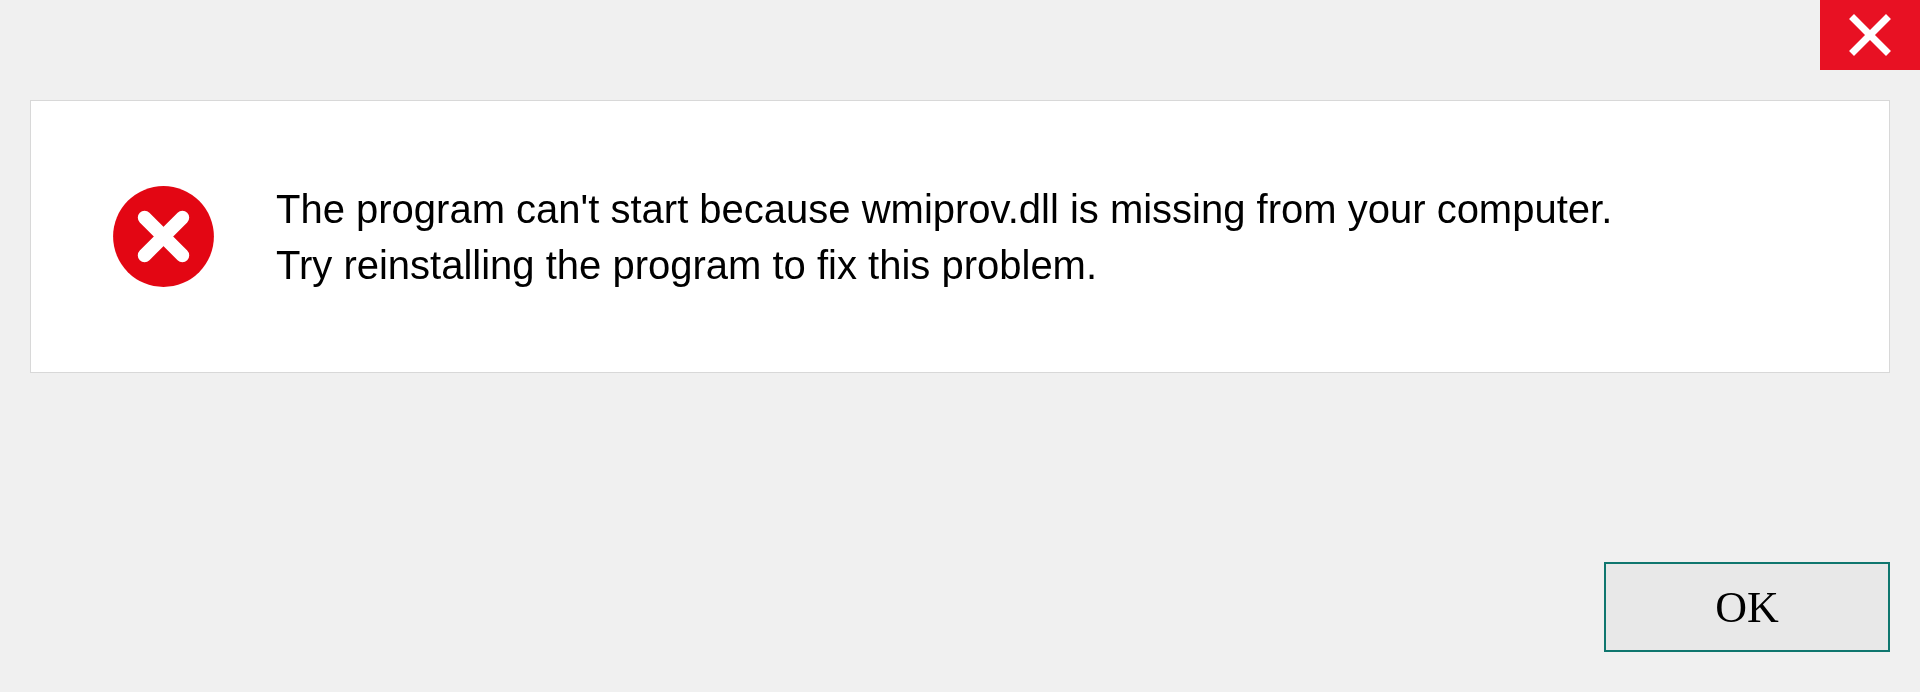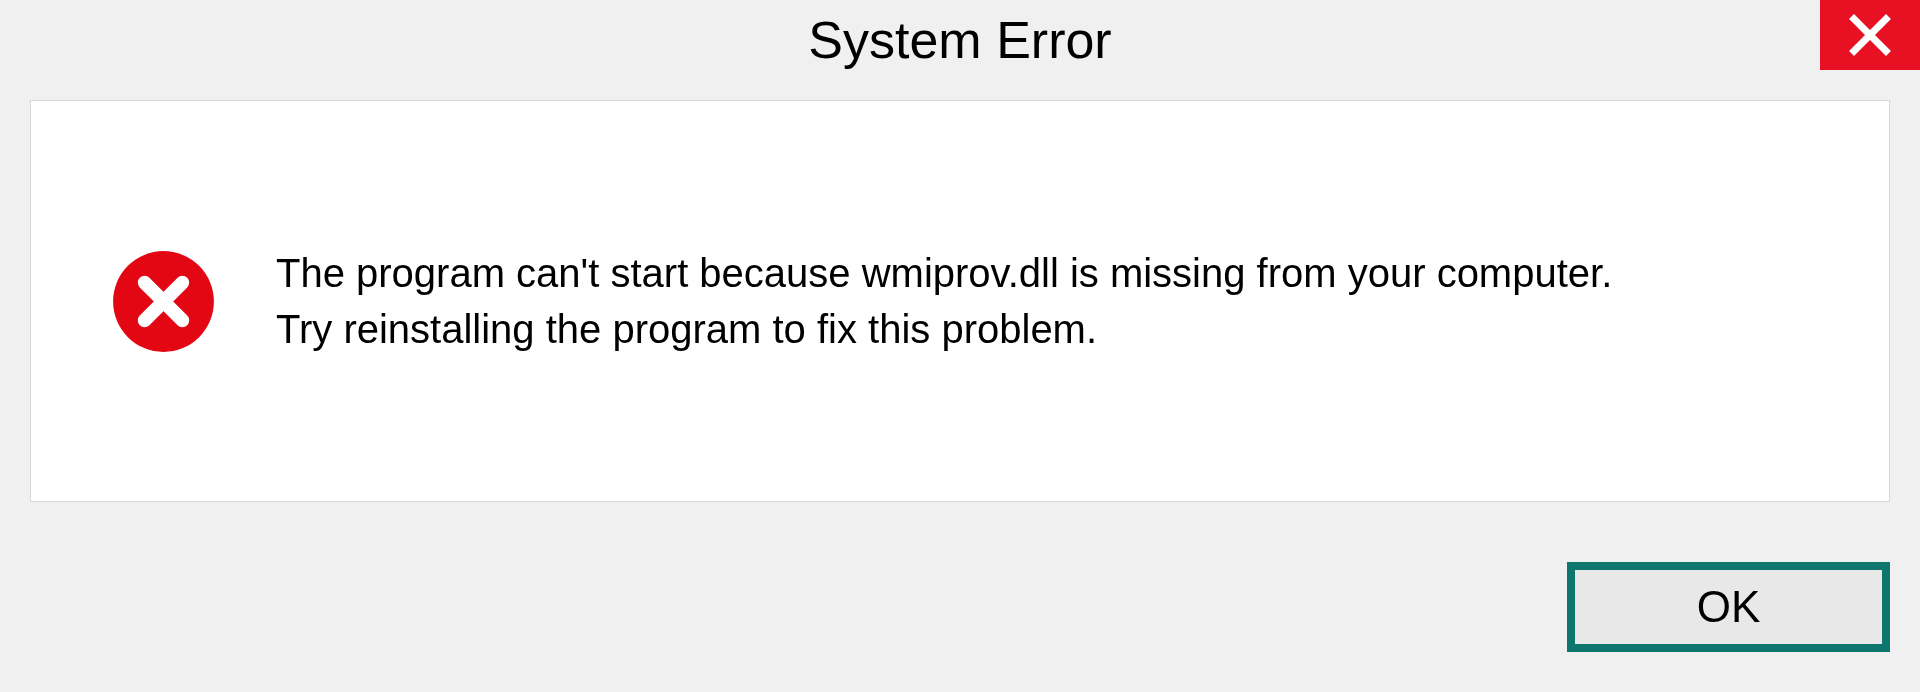--- a/index.html
+++ b/index.html
@@ -41,21 +41,21 @@
       cursor: pointer;
     }
     .close-btn svg {
       width: 44px;
       height: 44px;
     }
     .content-panel {
       margin: 10px 30px 0 30px;
       background: #ffffff;
       border: 1px solid #d8d8d8;
-      height: 402px;
+      height: 273px;
       display: flex;
       align-items: center;
       padding: 0 40px;
     }
     .error-icon-wrap {
       flex: 0 0 auto;
       margin-right: 60px;
       margin-left: 40px;
     }
     .error-icon-wrap svg {
@@ -83,38 +83,37 @@
       position: absolute;
       left: 50%;
       transform: translateX(-50%);
       font-size: 56px;
       font-weight: 800;
       color: #e30613;
       letter-spacing: 1px;
       font-family: Arial, "Arial Black", sans-serif;
     }
     .ok-btn {
-      width: 323px;
+      width: 286px;
       height: 90px;
       background: #e8e8e8;
-      border: 8px solid #0f766e;
+      border: 2px solid #0f766e;
       font-size: 44px;
       color: #000;
-      font-family: Liberation Sans, sans-serif;
+      font-family: Liberation Serif, serif;
       cursor: pointer;
       display: flex;
       align-items: center;
       justify-content: center;
     }
   </style>
 </head>
 <body>
 
 <div class="titlebar">
-  <div class="title">System Error</div>
   <div class="close-btn">
     <svg viewBox="0 0 44 44">
       <line x1="6" y1="6" x2="38" y2="38" stroke="#ffffff" stroke-width="7" stroke-linecap="square"></line>
       <line x1="38" y1="6" x2="6" y2="38" stroke="#ffffff" stroke-width="7" stroke-linecap="square"></line>
     </svg>
   </div>
 </div>
 
 <div class="content-panel">
   <div class="error-icon-wrap">

